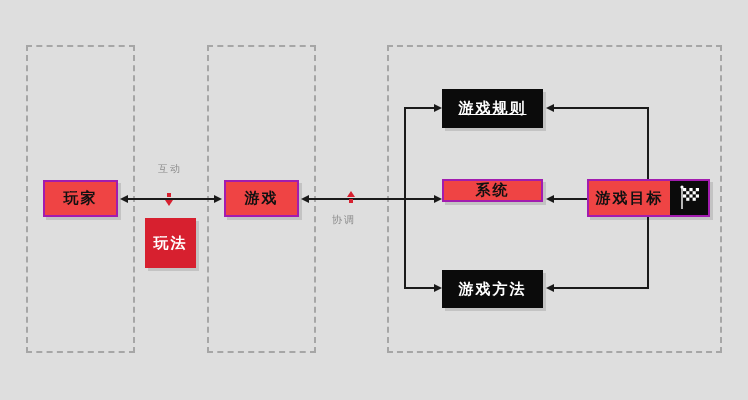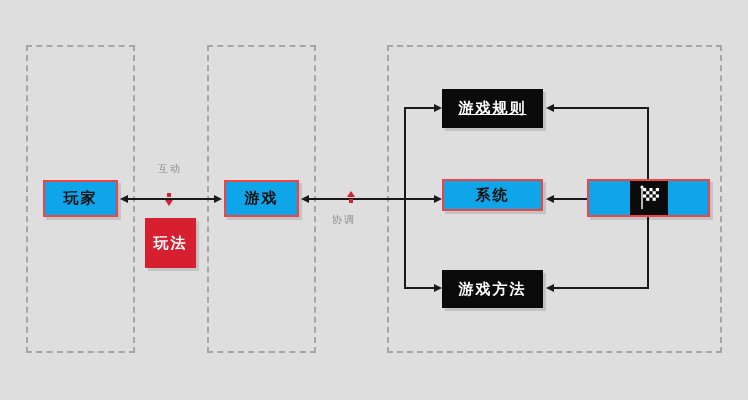--- a/index.html
+++ b/index.html
@@ -19,21 +19,21 @@
     border: 2px dashed #a6a6a6;
     background: transparent;
   }
   .node {
     position: absolute;
     display: flex; align-items: center; justify-content: center;
     font-size: 15px; font-weight: bold; letter-spacing: 2px;
     box-shadow: 3px 3px 0 rgba(0,0,0,0.12);
   }
   .node-white {
-    background: #0ea5e9; border: 2px solid #ef4444; color: #111;
+    background: #ef4444; border: 2px solid #a21caf; color: #111;
   }
   .node-black {
     background: #0b0b0b; color: #fff;
   }
   .node-red {
     background: #d7202f; color: #fff;
   }
   .edge-line { position: absolute; background: #1a1a1a; }
   .hline { height: 2px; }
   .vline { width: 2px; }
@@ -110,29 +110,30 @@
   </div>
 
   <div class="node node-white" style="left:224px; top:180px; width:75px; height:37px;">
     <span>游戏</span>
   </div>
 
   <div class="node node-black" style="left:442px; top:89px; width:101px; height:39px;text-decoration:underline;">
     <span>游戏规则</span>
   </div>
 
-  <div class="node node-white" style="left:442px; top:179px; width:101px; height:32px;">
+  <div class="node node-white" style="left:442px; top:179px; width:101px; height:23px;">
     <span>系统</span>
   </div>
 
   <div class="node node-black" style="left:442px; top:270px; width:101px; height:38px;">
     <span>游戏方法</span>
   </div>
 
   <div class="node node-white goal-node" style="left:587px; top:179px; width:123px; height:38px;">
+    <span class="goal-label">游戏目标</span>
     <span class="goal-flag">
       <svg width="30" height="30" viewBox="0 0 30 30" aria-hidden="true">
         <circle cx="8" cy="4" r="1.6" fill="#ffffff"></circle>
         <rect x="7.3" y="5" width="1.4" height="21" fill="#ffffff"></rect>
         <g fill="#ffffff">
           <rect x="9" y="5" width="3.2" height="3.2"></rect>
             <rect x="15.4" y="5" width="3.2" height="3.2"></rect>
             <rect x="21.8" y="5" width="3.2" height="3.2"></rect>
           <rect x="12.2" y="8.2" width="3.2" height="3.2"></rect>
             <rect x="18.6" y="8.2" width="3.2" height="3.2"></rect>

